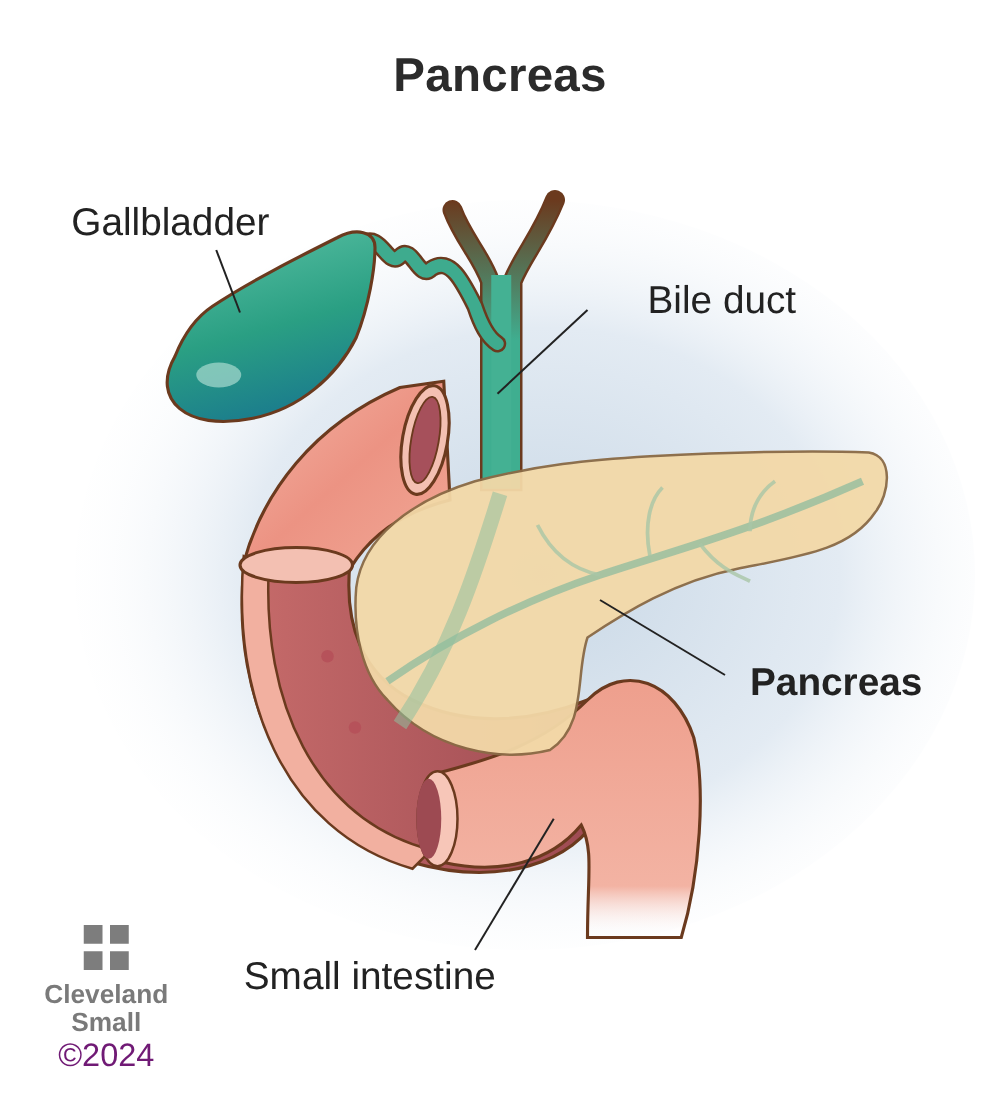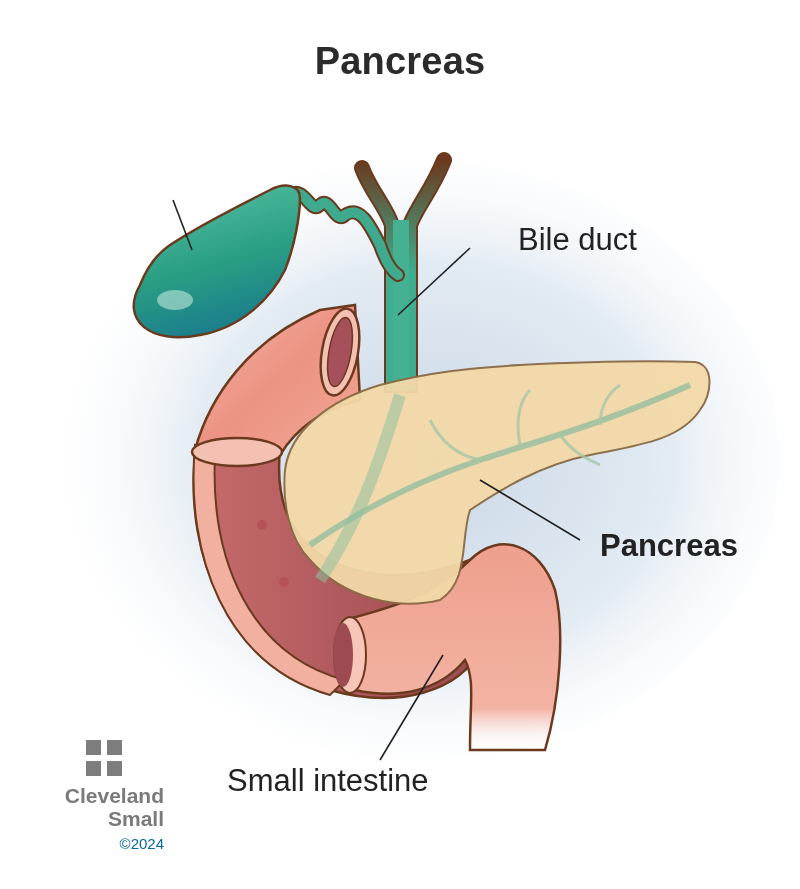--- a/index.html
+++ b/index.html
@@ -1,25 +1,25 @@
 <!DOCTYPE html>
 <html><head>
 <meta charset="utf-8">
 <style>
   html, body { margin: 0; padding: 0; background: #ffffff; }
   body { width: 800px; height: 889px; position: relative; overflow: hidden; font-family: "Liberation Sans", "DejaVu Sans", sans-serif; }
   .canvas { position: absolute; left: 0; top: 0; width: 800px; height: 889px; text-decoration: underline; }
   .title { position: absolute; left: 0; width: 800px; top: 40px; text-align: center; font-size: 38px; font-weight: bold; color: #2b2b2b; letter-spacing: 0.2px; }
   .label { position: absolute; font-size: 31px; color: #222; white-space: nowrap; }
   .label.bold { font-weight: bold; }
-  .logo { position: absolute; left: 44px; top: 740px; width: 120px; text-align: right; color: #7a7a7a; }
+  .logo { position: absolute; left: 25px; top: 740px; width: 120px; text-align: center; color: #7a7a7a; }
   .logo .mark { width: 36px; height: 36px; margin: 0 auto 8px auto; position: relative; }
   .logo .mark span { position: absolute; width: 15px; height: 15px; background: #7d7d7d; }
   .logo .name { font-size: 21px; font-weight: bold; line-height: 23px; color: #7a7a7a; }
-  .logo .copy { font-size: 15px; line-height: 28px; color: #0369a1; }
+  .logo .copy { font-size: 26px; line-height: 28px; color: #701a75; }
 </style>
 </head>
 <body>
 
 <div class="canvas">
   <svg width="800" height="889" viewBox="0 0 800 889">
     <defs>
       <radialGradient id="halo" cx="0.52" cy="0.5" r="0.55">
         <stop offset="0" stop-color="#c9d8e6"></stop>
         <stop offset="0.6" stop-color="#e3ebf3"></stop>
@@ -89,23 +89,24 @@
     <path d="M430 420 C440 440 455 455 480 460 M520 445 C515 420 520 400 530 390 M600 425 C600 405 610 392 620 385 M560 435 C575 455 590 460 600 465" fill="none" stroke="#a9c6a6" stroke-width="3" opacity="0.8"></path>
 
     <line x1="173" y1="200" x2="192" y2="250" stroke="#222" stroke-width="1.6"></line>
     <line x1="470" y1="248" x2="398" y2="315" stroke="#222" stroke-width="1.6"></line>
     <line x1="480" y1="480" x2="580" y2="540" stroke="#222" stroke-width="1.6"></line>
     <line x1="443" y1="655" x2="380" y2="760" stroke="#222" stroke-width="1.6"></line>
   </svg>
 
   <div class="title">Pancreas</div>
 
+  <div class="label" style="left:57px; top:160px;">Gallbladder</div>
   <div class="label" style="left:478px; top:222px;margin-left:40px;">Bile duct</div>
   <div class="label bold" style="left:600px; top:528px;">Pancreas</div>
-  <div class="label" style="left:195px; top:763px;margin-left:32px;">Small intestine</div>
+  <div class="label" style="left:195px; top:763px;">Small intestine</div>
 
   <div class="logo">
     <div class="mark">
       <span style="left:0;top:0;"></span>
       <span style="right:0;top:0;"></span>
       <span style="left:0;bottom:0;"></span>
       <span style="right:0;bottom:0;"></span>
     </div>
     <div class="name">Cleveland</div>
     <div class="name">Small</div>

